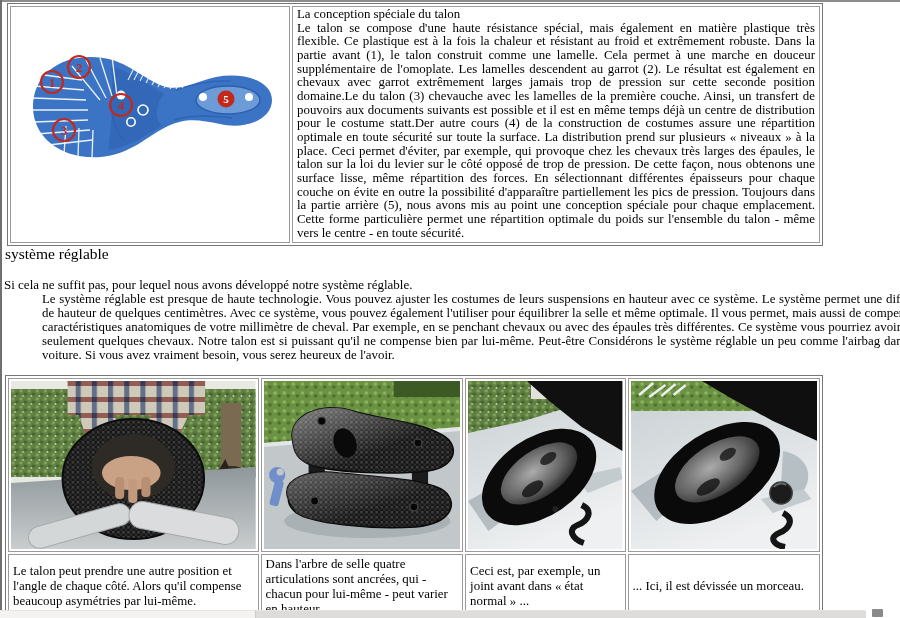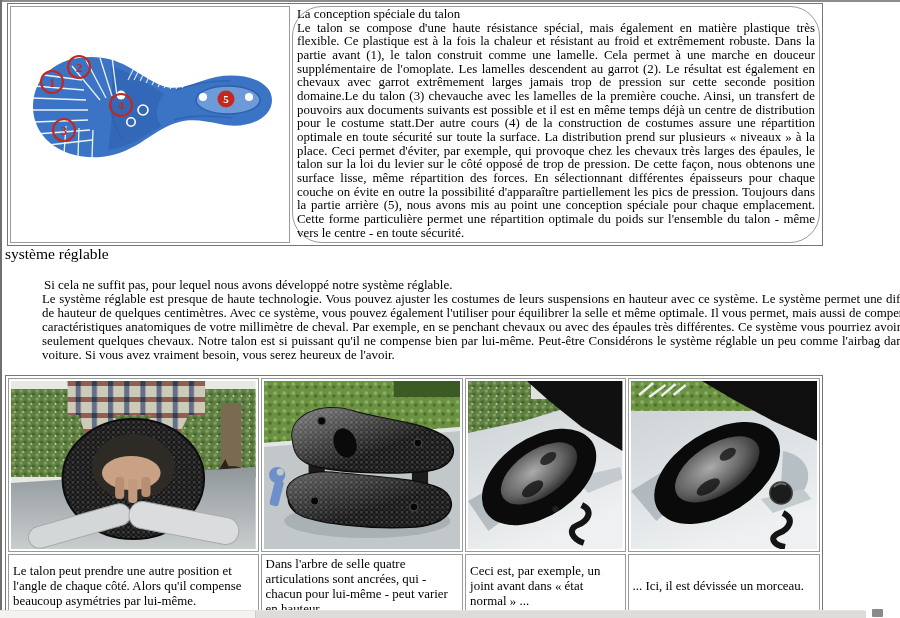--- a/index.html
+++ b/index.html
@@ -8,24 +8,24 @@
     font-family:"Liberation Serif","DejaVu Serif",serif;color:#000;overflow:hidden;
   }
   .edge-top{position:absolute;left:0;top:0;width:900px;height:2px;background:#8c8c8c;}
   .edge-left{position:absolute;left:0;top:0;width:2px;height:611px;background:#707070;}
 
   table.tbl{border-collapse:separate;border-spacing:2px;border:1px solid #767676;background:#fff;table-layout:fixed;}
   table.tbl td{border:1px solid #9a9a9a;background:#fff;}
 
   #top-table{position:absolute;left:7px;top:3px;width:816px;height:223px;}
   #top-table td.diagram-cell{width:276px;vertical-align:top;text-align:center;padding:1px;}
-  #top-table td.text-cell{vertical-align:top;padding:1px 4px 2px 4px;font-size:12.9px;line-height:13.65px;text-align:justify;border-radius:30px;}
+  #top-table td.text-cell{vertical-align:top;padding:1px 4px 2px 4px;font-size:12.9px;line-height:13.65px;text-align:justify;}
 
   #section-heading{position:absolute;left:5px;top:245px;font-size:15.5px;font-weight:normal;}
-  #section-intro{position:absolute;left:4px;top:277px;font-size:13px;margin-left:40px;}
+  #section-intro{position:absolute;left:4px;top:277px;font-size:13px;}
   #section-body{position:absolute;left:2px;top:292px;width:896px;font-size:12.9px;line-height:14.1px;text-align:justify;margin-left:40px;}
 
   #photo-table{position:absolute;left:5px;top:375px;width:818px;}
   #photo-table td.photo-cell{padding:2px;vertical-align:top;}
   #photo-table td.caption-cell{padding:2px 4px;font-size:12.9px;line-height:14.9px;vertical-align:middle;height:44px;}
   #photo-table svg{display:block;}
 
   .hscroll-track{position:absolute;left:0;top:610px;width:865px;height:8px;background:#f4f3f2;border-top:1px solid #e6e5e4;}
   .hscroll-thumb{position:absolute;left:255px;top:0;width:610px;height:8px;background:#dddcdb;border-left:1px solid #cccbca;}
   .scroll-corner{position:absolute;left:872px;top:609px;width:11px;height:8px;background:#8a8a8a;border-radius:1px;}

